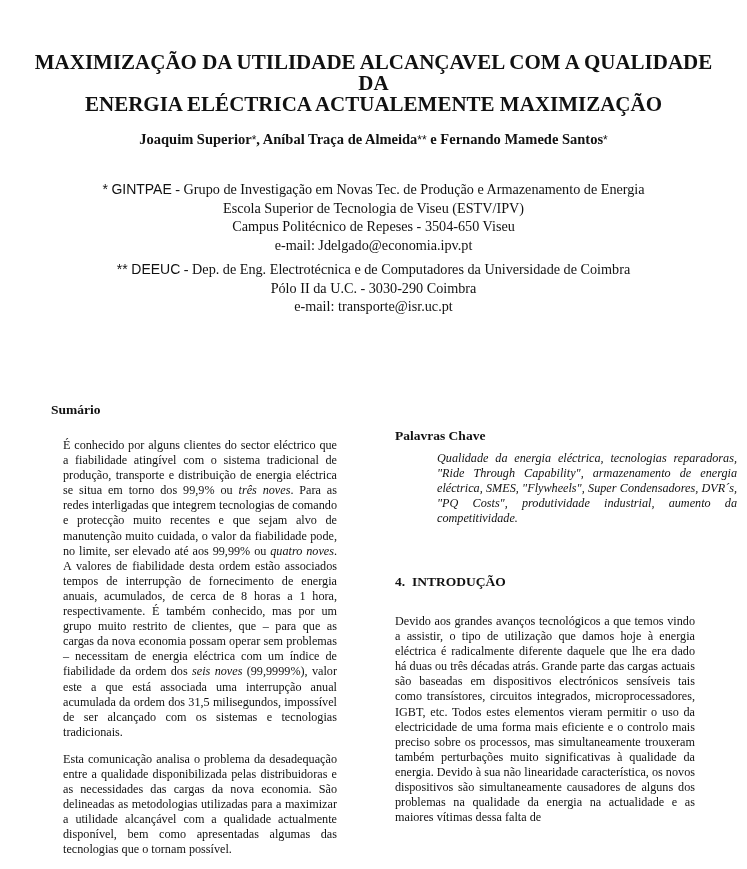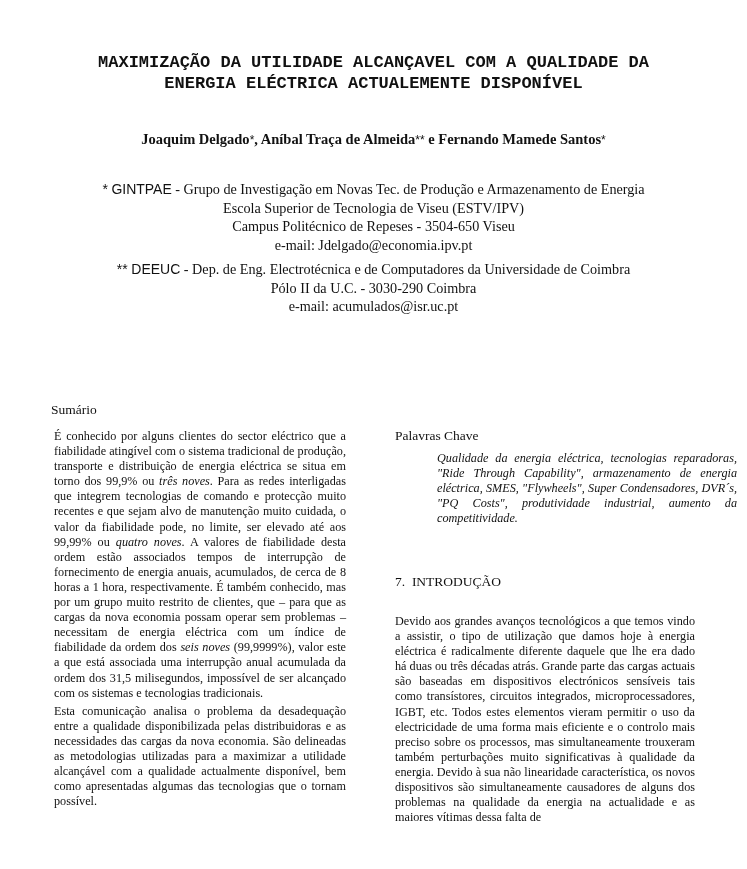--- a/index.html
+++ b/index.html
@@ -1,59 +1,59 @@
 <!DOCTYPE html>
 <html><head>
   <meta charset="utf-8">
   <style>
     html, body { margin:0; padding:0; background:#ffffff; }
     body { width:747px; height:869px; position:relative; overflow:hidden; color:#111; font-family:"Liberation Serif", serif; }
-    .title { position:absolute; left:30px; width:687px; top:52px; text-align:center; font-weight:bold; font-size:17px; line-height:21px;font-family:Liberation Mono, monospace; }
+    .title { position:absolute; left:30px; width:687px; top:52px; text-align:center; font-weight:bold; font-size:21px; line-height:21px; }
     .authors { position:absolute; left:30px; width:687px; top:131px; text-align:center; font-weight:bold; font-size:14.5px; }
     .authors .star { font-weight:normal; font-family:"Liberation Sans", sans-serif; font-size:12px; }
     .affil { position:absolute; left:30px; width:687px; text-align:center; font-size:14.2px; line-height:18.5px; }
     .affil .acr { font-family:"Liberation Sans", sans-serif; font-size:14px; }
     .affil1 { top:180px; }
     .affil2 { top:260px; }
     .col { position:absolute; font-size:12.2px; line-height:15.1px; text-align:justify; }
     .left { left:51px; width:298px; }
     .right { left:395px; width:300px; }
-    .h { font-weight:normal; font-size:13.5px; position:absolute; }
+    .h { font-weight:bold; font-size:13.5px; position:absolute; }
     .kw { font-style:italic; }
-    p { margin:3px; }
+    p { margin:12px; }
     i { font-style:italic; }
   </style>
 </head>
 <body>
 
 <div class="title">
   <div>MAXIMIZAÇÃO DA UTILIDADE ALCANÇAVEL COM A QUALIDADE DA</div>
-  <div>ENERGIA ELÉCTRICA ACTUALEMENTE DISPONÍVEL</div>
+  <div>ENERGIA ELÉCTRICA ACTUALEMENTE MAXIMIZAÇÃO</div>
 </div>
 
 <div class="authors">
-  <span>Joaquim Delgado</span><span class="star">*</span><span>, </span><span>Aníbal Traça de Almeida</span><span class="star">**</span><span> e </span><span>Fernando Mamede Santos</span><span class="star">*</span>
+  <span>Joaquim Superior</span><span class="star">*</span><span>, </span><span>Aníbal Traça de Almeida</span><span class="star">**</span><span> e </span><span>Fernando Mamede Santos</span><span class="star">*</span>
 </div>
 
 <div class="affil affil1">
   <div><span class="acr">*</span> <span class="acr">GINTPAE</span><span> - Grupo de Investigação em Novas Tec. de Produção e Armazenamento de Energia</span></div>
   <div>Escola Superior de Tecnologia de Viseu (ESTV/IPV)</div>
   <div>Campus Politécnico de Repeses - 3504-650 Viseu</div>
   <div>e-mail: Jdelgado@economia.ipv.pt</div>
 </div>
 
 <div class="affil affil2">
   <div><span class="acr">**</span> <span class="acr">DEEUC</span><span> - Dep. de Eng. Electrotécnica e de Computadores da Universidade de Coimbra</span></div>
   <div>Pólo II da U.C. - 3030-290 Coimbra</div>
-  <div>e-mail: acumulados@isr.uc.pt</div>
+  <div>e-mail: transporte@isr.uc.pt</div>
 </div>
 
 <div class="h" style="left:51px; top:402px;">Sumário</div>
 <div class="col left" style="top:426px;">
   <p><span>É conhecido por alguns clientes do sector eléctrico que a fiabilidade atingível com o sistema tradicional de produção, transporte e distribuição de energia eléctrica se situa em torno dos 99,9% ou </span><i>três noves</i><span>. Para as redes interligadas que integrem tecnologias de comando e protecção muito recentes e que sejam alvo de manutenção muito cuidada, o valor da fiabilidade pode, no limite, ser elevado até aos 99,99% ou </span><i>quatro noves</i><span>. A valores de fiabilidade desta ordem estão associados tempos de interrupção de fornecimento de energia anuais, acumulados, de cerca de 8 horas a 1 hora, respectivamente. É também conhecido, mas por um grupo muito restrito de clientes, que – para que as cargas da nova economia possam operar sem problemas – necessitam de energia eléctrica com um índice de fiabilidade da ordem dos </span><i>seis noves</i><span> (99,9999%), valor este a que está associada uma interrupção anual acumulada da ordem dos 31,5 milisegundos, impossível de ser alcançado com os sistemas e tecnologias tradicionais.</span></p>
   <p>Esta comunicação analisa o problema da desadequação entre a qualidade disponibilizada pelas distribuidoras e as necessidades das cargas da nova economia. São delineadas as metodologias utilizadas para a maximizar a utilidade alcançável com a qualidade actualmente disponível, bem como apresentadas algumas das tecnologias que o tornam possível.</p>
 </div>
 
 <div class="h" style="left:395px; top:428px;">Palavras Chave</div>
 <div class="col right kw" style="top:451px;margin-left:42px;">Qualidade da energia eléctrica, tecnologias reparadoras, "Ride Through Capability", armazenamento de energia eléctrica, SMES, "Flywheels", Super Condensadores, DVR´s, "PQ Costs", produtividade industrial, aumento da competitividade.</div>
 
-<div class="h" style="left:395px; top:574px; white-space:pre;">7.  INTRODUÇÃO</div>
+<div class="h" style="left:395px; top:574px; white-space:pre;">4.  INTRODUÇÃO</div>
 <div class="col right" style="top:614px;">Devido aos grandes avanços tecnológicos a que temos vindo a assistir, o tipo de utilização que damos hoje à energia eléctrica é radicalmente diferente daquele que lhe era dado há duas ou três décadas atrás. Grande parte das cargas actuais são baseadas em dispositivos electrónicos sensíveis tais como transístores, circuitos integrados, microprocessadores, IGBT, etc. Todos estes elementos vieram permitir o uso da electricidade de uma forma mais eficiente e o controlo mais preciso sobre os processos, mas simultaneamente trouxeram também perturbações muito significativas à qualidade da energia. Devido à sua não linearidade característica, os novos dispositivos são simultaneamente causadores de alguns dos problemas na qualidade da energia na actualidade e as maiores vítimas dessa falta de</div>
 
 </body></html>

